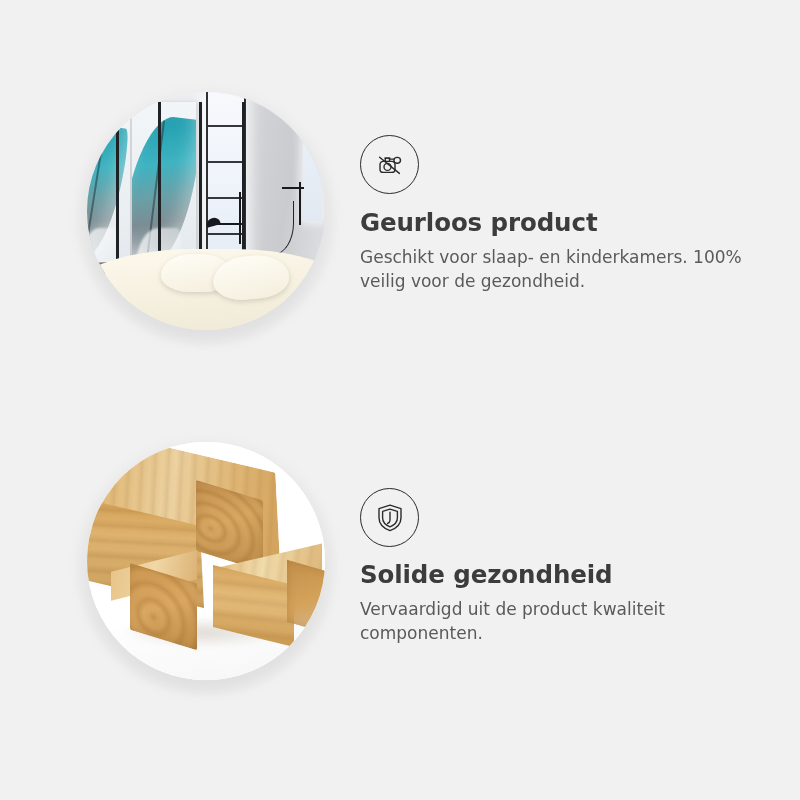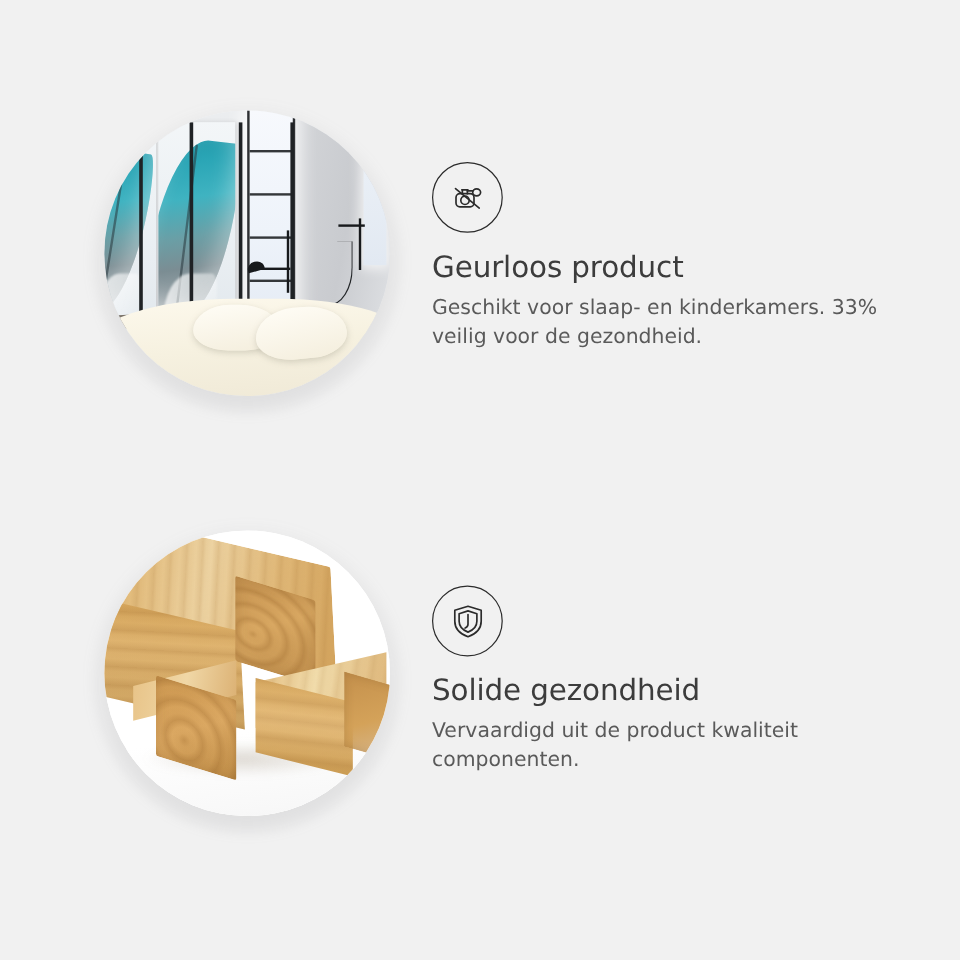--- a/index.html
+++ b/index.html
@@ -331,21 +331,21 @@
     display: flex;
     align-items: center;
     justify-content: center;
     box-sizing: border-box;
   }
   .icon-ring svg { display: block; }
 
   .feature-title {
     margin: 0;
     font-size: 24.5px;
-    font-weight: 400;
+    font-weight: 700;
     color: #3c3c3c;
     letter-spacing: -0.1px;
     line-height: 1.1;
     white-space: nowrap;
   }
   .feature-desc {
     margin: 0;
     font-size: 17px;
     font-weight: 400;
     color: #5a5a5a;
@@ -423,21 +423,21 @@
         <path d="M17.5 12.1 h4.6"></path>
 
         <ellipse cx="25.2" cy="13.3" rx="3.3" ry="2.9"></ellipse>
 
         <circle cx="15.5" cy="19.9" r="3.5"></circle>
 
         <path d="M7.6 10.2 L27.4 26.4"></path>
       </svg>
     </div>
     <h2 class="feature-title">Geurloos product</h2>
-    <p class="feature-desc">Geschikt voor slaap- en kinderkamers. 33% veilig voor de gezondheid.</p>
+    <p class="feature-desc">Geschikt voor slaap- en kinderkamers. 100% veilig voor de gezondheid.</p>
   </div>
 </section>
 
 <section class="feature-block" id="block-1">
 
   <div class="photo-wrap">
     <div class="photo-shadow"></div>
     <div class="photo-circle">
       <div class="woodscene">
         <div class="wood-floor"></div>

